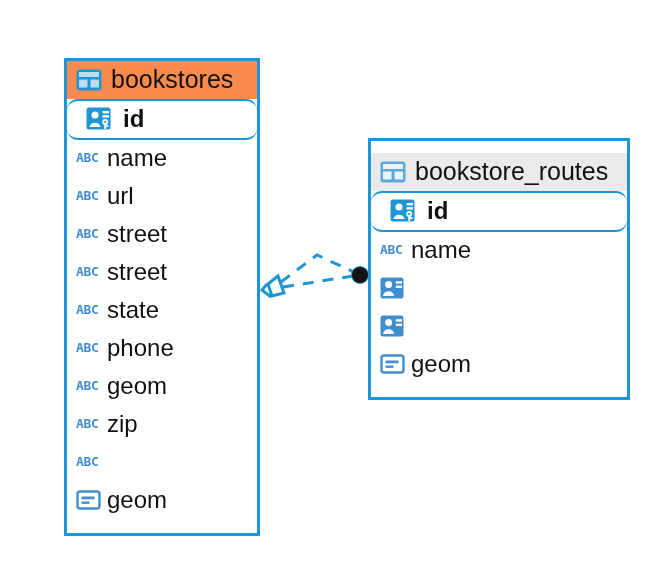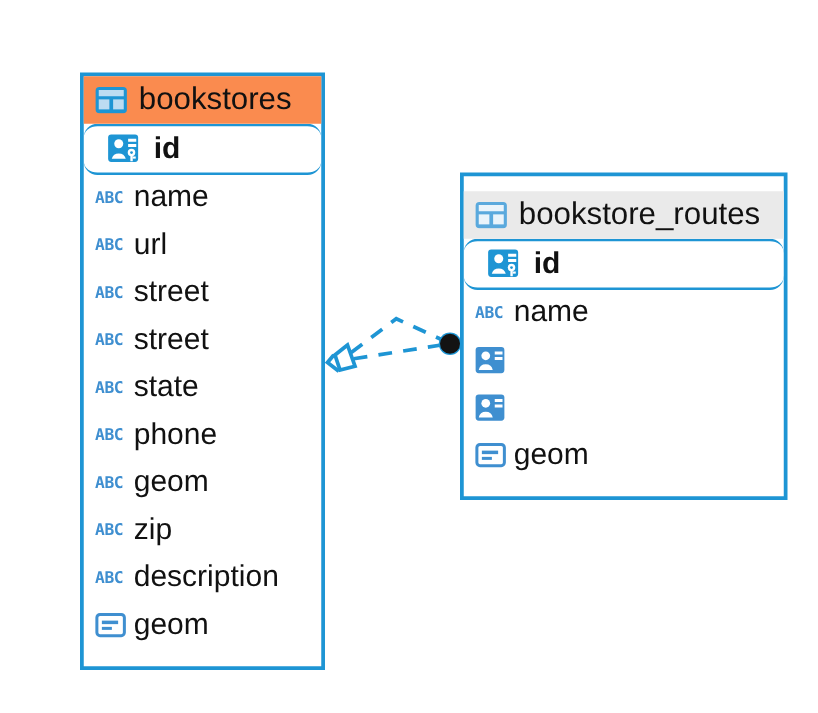--- a/index.html
+++ b/index.html
@@ -227,21 +227,20 @@
         </span>
         <span class="attr-label">zip</span>
       </div>
 
       <div class="attr-row">
         <span class="icon sz-attr">
           <svg width="28" height="24" viewBox="0 0 28 24">
             <text x="0" y="16" font-family="DejaVu Sans Mono, monospace" font-size="13" font-weight="bold" fill="#3f8fd0" letter-spacing="-0.3">ABC</text>
           </svg>
         </span>
-        <span class="attr-label">description</span>
       </div>
 
       <div class="attr-row">
         <span class="icon sz-attr">
           <svg width="28" height="24" viewBox="0 0 28 24">
             <rect x="1.5" y="3.5" width="22" height="17" rx="2.5" fill="#ffffff" stroke="#3f8fd0" stroke-width="2.4"></rect>
             <rect x="5.5" y="8.5" width="13" height="2.8" fill="#3f8fd0"></rect>
             <rect x="5.5" y="13.5" width="8" height="2.4" fill="#3f8fd0"></rect>
           </svg>
         </span>

